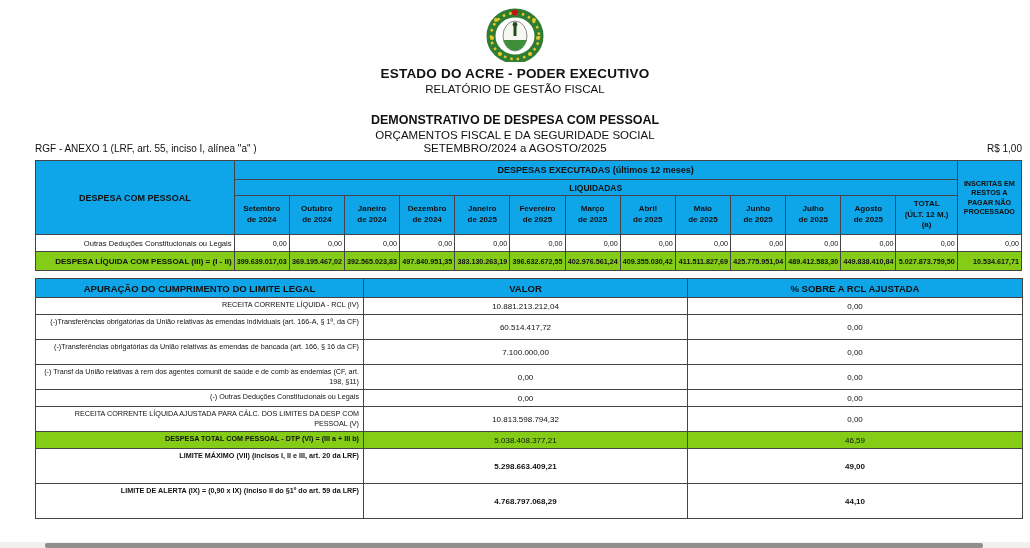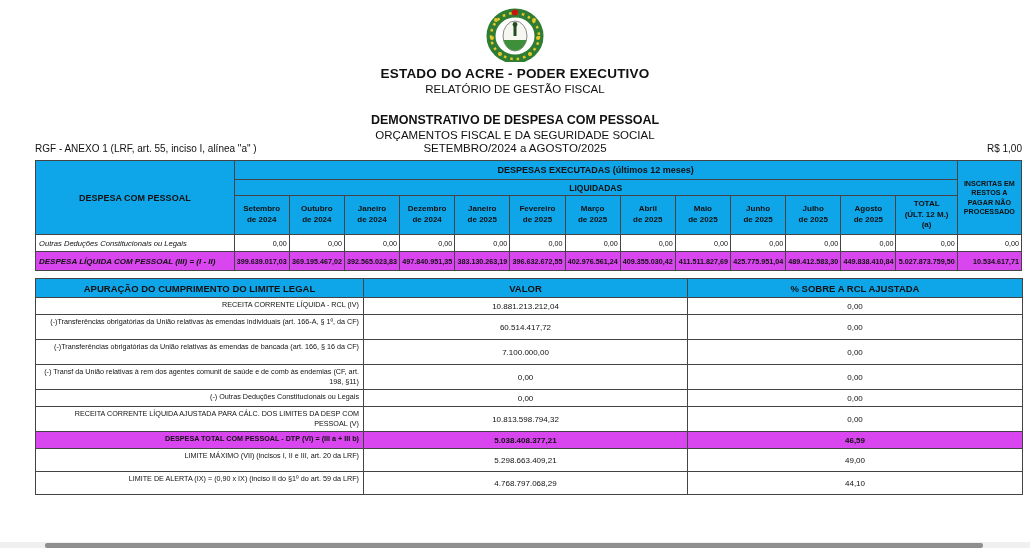--- a/index.html
+++ b/index.html
@@ -16,43 +16,43 @@
   .t5{font-size:11.5px;margin-top:1px;}
 
   .meta-row{position:absolute;top:143px;left:35px;width:987px;font-size:10px;}
   .meta-row .anexo{float:left;}
   .meta-row .currency{float:right;}
 
   
   table{border-collapse:collapse;table-layout:fixed;}
   td,th{border:1px solid #444;overflow:hidden;}
   .hdr-bg{background:#0ea5e9;margin-top:24px;}
-  .hl-bg{background:#d946ef;border-radius:7px;}
+  .hl-bg{background:#84cc16;border-radius:7px;}
 
   
   .table1{position:absolute;top:160px;left:35px;width:987px;}
   .table1 th{font-size:8px;font-weight:bold;text-align:center;padding:1px 1px;}
   .table1 .group-h{font-size:9px;height:16px;}
   .table1 .sub-h{font-size:8.5px;height:13px;}
   .table1 .month-h{height:36px;white-space:pre-line;line-height:1.35;}
   .table1 .rowlabel-h{font-size:9px;}
   .table1 .inscritas-h{font-size:7.2px;line-height:1.3;padding:1px 2px;}
   .table1 td{font-size:7.2px;text-align:right;padding:2px 2px;height:12px;vertical-align:middle;}
-  .table1 td.lbl{text-align:left;font-size:7.6px;padding-left:3px;font-style:italic;}
+  .table1 td.lbl{text-align:right;font-size:7.6px;padding-left:3px;}
   .table1 tr.hl td{font-weight:bold;font-size:7.2px;height:14px;}
   .table1 tr.hl td.lbl{font-size:8px;font-weight:bold;}
 
   
   .table2{position:absolute;top:278px;left:35px;width:987px;}
   .table2 th{font-size:9.5px;font-weight:bold;text-align:center;height:16px;padding:1px 2px;}
   .table2 td.lbl{font-size:7.2px;text-align:right;vertical-align:top;padding:2px 4px;line-height:1.35;}
   .table2 td.val{font-size:8px;text-align:center;vertical-align:middle;padding:0 2px;}
   .table2 tr.hl td.lbl{font-weight:bold;}
-  .table2 tr.hl td.val{font-weight:bold;}
-  .h18{height:17px;} .h24{height:23px;} .h26{height:25px;}
+  .table2 tr.hl td.val{font-weight:normal;}
+  .h18{height:17px;} .h24{height:35px;font-weight:bold;} .h26{height:25px;}
 
   
   .hscroll-track{position:absolute;left:0;bottom:0;width:1030px;height:6px;background:#f0f0f0;}
   .hscroll-thumb{position:absolute;left:45px;bottom:0;width:938px;height:5px;background:#8f8f8f;border-radius:2px;}
 </style>
 </head>
 <body>
 
 <div class="doc-header">
   <svg class="crest" width="58" height="54" viewBox="0 0 58 54">

